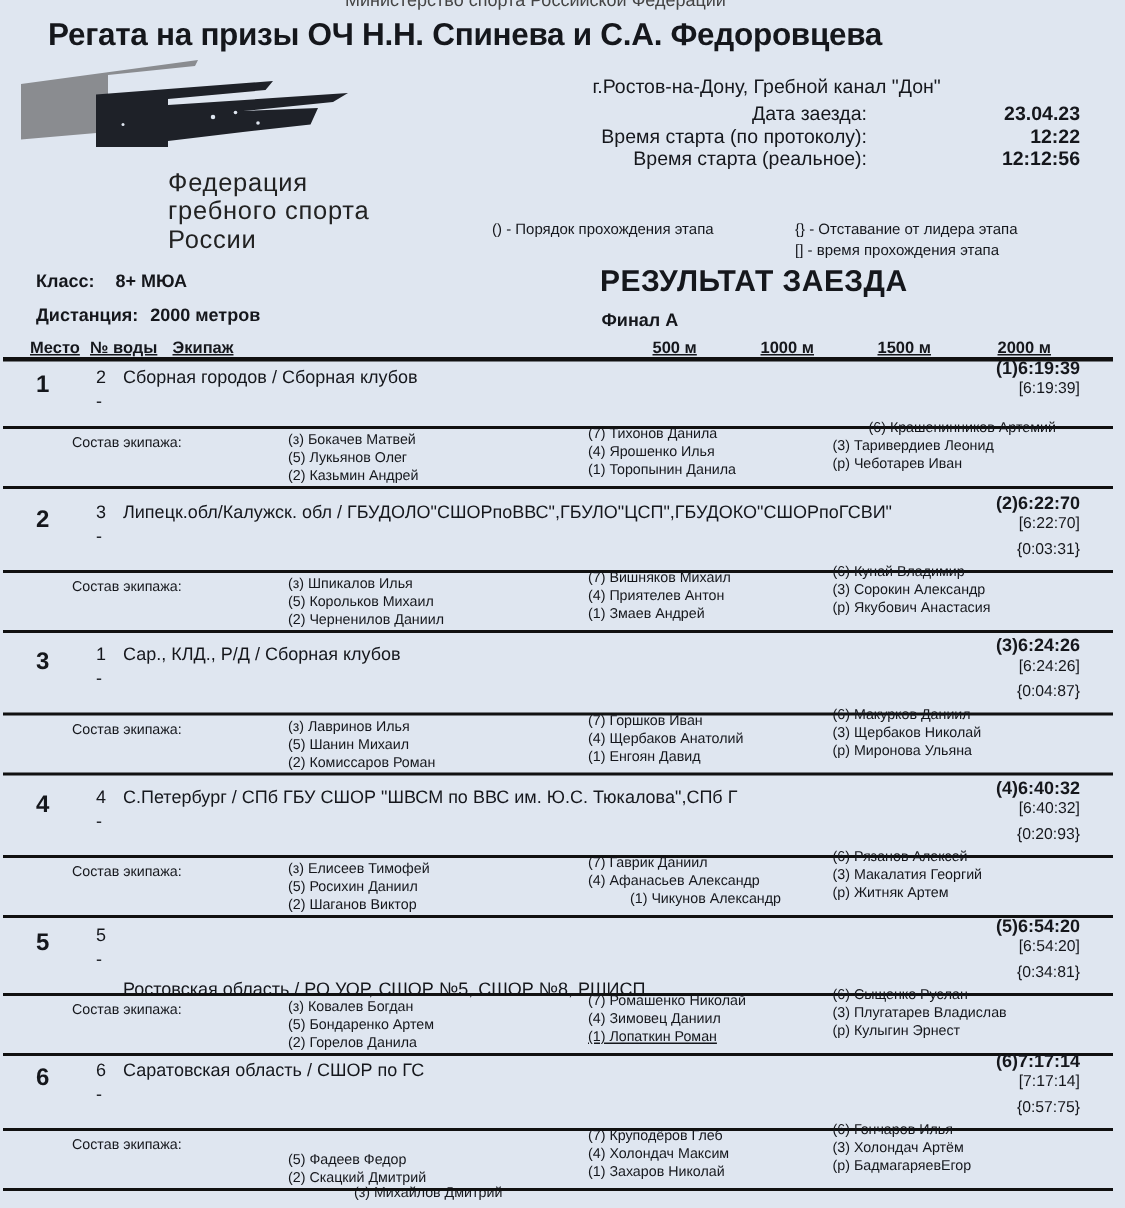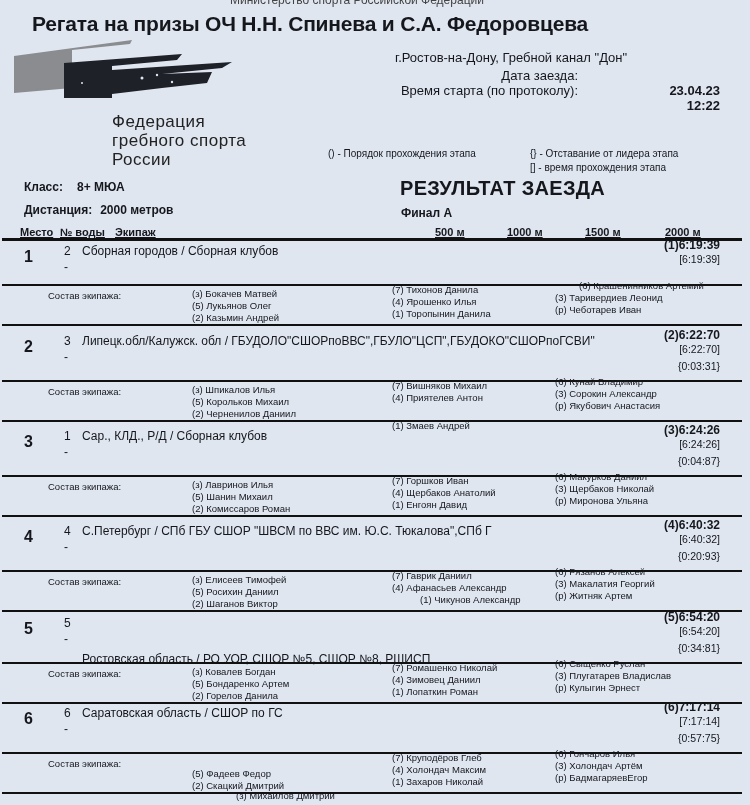--- a/index.html
+++ b/index.html
@@ -10,21 +10,21 @@
     color: #15171c;
     position: relative;
   }
   .abs { position: absolute; white-space: nowrap; }
   .ministry { left: 230px; top: -7px; font-size: 12px; color: #444; }
   .title { left: 32px; top: 12px; font-size: 21px; font-weight: bold; letter-spacing: -0.2px; }
   .logo { left: 12px; top: 38px; width: 230px; height: 60px; }
   .fed { left: 112px; top: 112px; font-size: 17px; line-height: 19px; letter-spacing: 0.5px; color: #222; white-space: normal; width: 200px; }
   .venue { left: 395px; top: 50px; font-size: 13px; }
   .meta { left: 360px; top: 68px; width: 360px; font-size: 13px; }
-  .meta-row { display: flex; height: 15px; line-height: 15px; flex-direction: column; }
+  .meta-row { display: flex; height: 15px; line-height: 15px; }
   .meta-row .lbl { width: 218px; text-align: right; }
   .meta-row .val { flex: 1; text-align: right; font-weight: bold; }
   .legend { font-size: 10px; }
   .klass { left: 24px; top: 180px; font-size: 12px; font-weight: bold; }
   .klass span { margin-left: 14px; }
   .dist { left: 24px; top: 203px; font-size: 12px; font-weight: bold; }
   .dist span { margin-left: 8px; }
   .result-title { left: 400px; top: 177px; font-size: 20px; font-weight: bold; letter-spacing: 0.3px; }
   .final { left: 401px; top: 206px; font-size: 12px; font-weight: bold; }
   .colhead { top: 226px; font-size: 11px; font-weight: bold; text-decoration: underline; }
@@ -63,20 +63,24 @@
 <div class="abs venue">г.Ростов-на-Дону, Гребной канал "Дон"</div>
 
 <div class="abs meta">
   <div class="meta-row">
     <span class="lbl">Дата заезда:</span>
     <span class="val">23.04.23</span>
   </div>
   <div class="meta-row">
     <span class="lbl">Время старта (по протоколу):</span>
     <span class="val">12:22</span>
+  </div>
+  <div class="meta-row">
+    <span class="lbl">Время старта (реальное):</span>
+    <span class="val">12:12:56</span>
   </div>
 </div>
 
 <div class="abs legend" style="left:328px; top:148px;">() - Порядок прохождения этапа</div>
 <div class="abs legend" style="left:530px; top:148px;">{} - Отставание от лидера этапа</div>
 <div class="abs legend" style="left:530px; top:162px;">[] - время прохождения этапа</div>
 
 <div class="abs klass">
   <b>Класс:</b><span>8+ МЮА</span>
 </div>
@@ -121,21 +125,21 @@
     <div class="abs time-main" style="right: 30px; top: 328px;">(2)6:22:70</div>
     <div class="abs time-sub" style="right: 30px; top: 343px;">[6:22:70]</div>
     <div class="abs time-sub" style="right: 30px; top: 360px;">{0:03:31}</div>
     <div class="rule" style="top: 380px; height: 2px;"></div>
     <div class="abs crew-label" style="left: 48px; top: 386px;">Состав экипажа:</div>
     <div class="abs rower" style="left: 192px; top: 384px;">(з) Шпикалов Илья</div>
     <div class="abs rower" style="left: 192px; top: 396px;">(5) Корольков Михаил</div>
     <div class="abs rower" style="left: 192px; top: 408px;">(2) Черненилов Даниил</div>
     <div class="abs rower" style="left: 392px; top: 380px;">(7) Вишняков Михаил</div>
     <div class="abs rower" style="left: 392px; top: 392px;">(4) Приятелев Антон</div>
-    <div class="abs rower" style="left: 392px; top: 404px; margin-top: 16px;">(1) Змаев Андрей</div>
+    <div class="abs rower" style="left: 392px; top: 404px;">(1) Змаев Андрей</div>
     <div class="abs rower" style="left: 555px; top: 376px;">(6) Кунай Владимир</div>
     <div class="abs rower" style="left: 555px; top: 388px;">(3) Сорокин Александр</div>
     <div class="abs rower" style="left: 555px; top: 400px;">(р) Якубович Анастасия</div>
     <div class="rule" style="top: 420px; height: 2px;"></div>
     <div class="abs row-place" style="left: 24px; top: 433px;">3</div>
     <div class="abs row-lane" style="left: 64px; top: 429px;">1</div>
     <div class="abs row-crew" style="left: 82px; top: 429px;">Сар., КЛД., Р/Д / Сборная клубов</div>
     <div class="abs row-dash" style="left: 64px; top: 445px;">-</div>
     <div class="abs time-main" style="right: 30px; top: 423px;">(3)6:24:26</div>
     <div class="abs time-sub" style="right: 30px; top: 438px;">[6:24:26]</div>
@@ -178,21 +182,21 @@
     <div class="abs time-main" style="right: 30px; top: 610px;">(5)6:54:20</div>
     <div class="abs time-sub" style="right: 30px; top: 625px;">[6:54:20]</div>
     <div class="abs time-sub" style="right: 30px; top: 642px;">{0:34:81}</div>
     <div class="rule" style="top: 662px; height: 2px;"></div>
     <div class="abs crew-label" style="left: 48px; top: 668px;">Состав экипажа:</div>
     <div class="abs rower" style="left: 192px; top: 666px;">(з) Ковалев Богдан</div>
     <div class="abs rower" style="left: 192px; top: 678px;">(5) Бондаренко Артем</div>
     <div class="abs rower" style="left: 192px; top: 690px;">(2) Горелов Данила</div>
     <div class="abs rower" style="left: 392px; top: 662px;">(7) Ромашенко Николай</div>
     <div class="abs rower" style="left: 392px; top: 674px;">(4) Зимовец Даниил</div>
-    <div class="abs rower" style="left: 392px; top: 686px;">(1) Лопаткин Роман</div>
+    <div class="abs rower" style="left: 392px; top: 686px; text-decoration: underline;">(1) Лопаткин Роман</div>
     <div class="abs rower" style="left: 555px; top: 658px;">(6) Сыщенко Руслан</div>
     <div class="abs rower" style="left: 555px; top: 670px;">(3) Плугатарев Владислав</div>
     <div class="abs rower" style="left: 555px; top: 682px;">(р) Кулыгин Эрнест</div>
     <div class="rule" style="top: 702px; height: 2px;"></div>
     <div class="abs row-place" style="left: 24px; top: 710px;">6</div>
     <div class="abs row-lane" style="left: 64px; top: 706px;">6</div>
     <div class="abs row-crew" style="left: 82px; top: 706px;">Саратовская область / СШОР по ГС</div>
     <div class="abs row-dash" style="left: 64px; top: 722px;">-</div>
     <div class="abs time-main" style="right: 30px; top: 700px;">(6)7:17:14</div>
     <div class="abs time-sub" style="right: 30px; top: 715px;">[7:17:14]</div>

